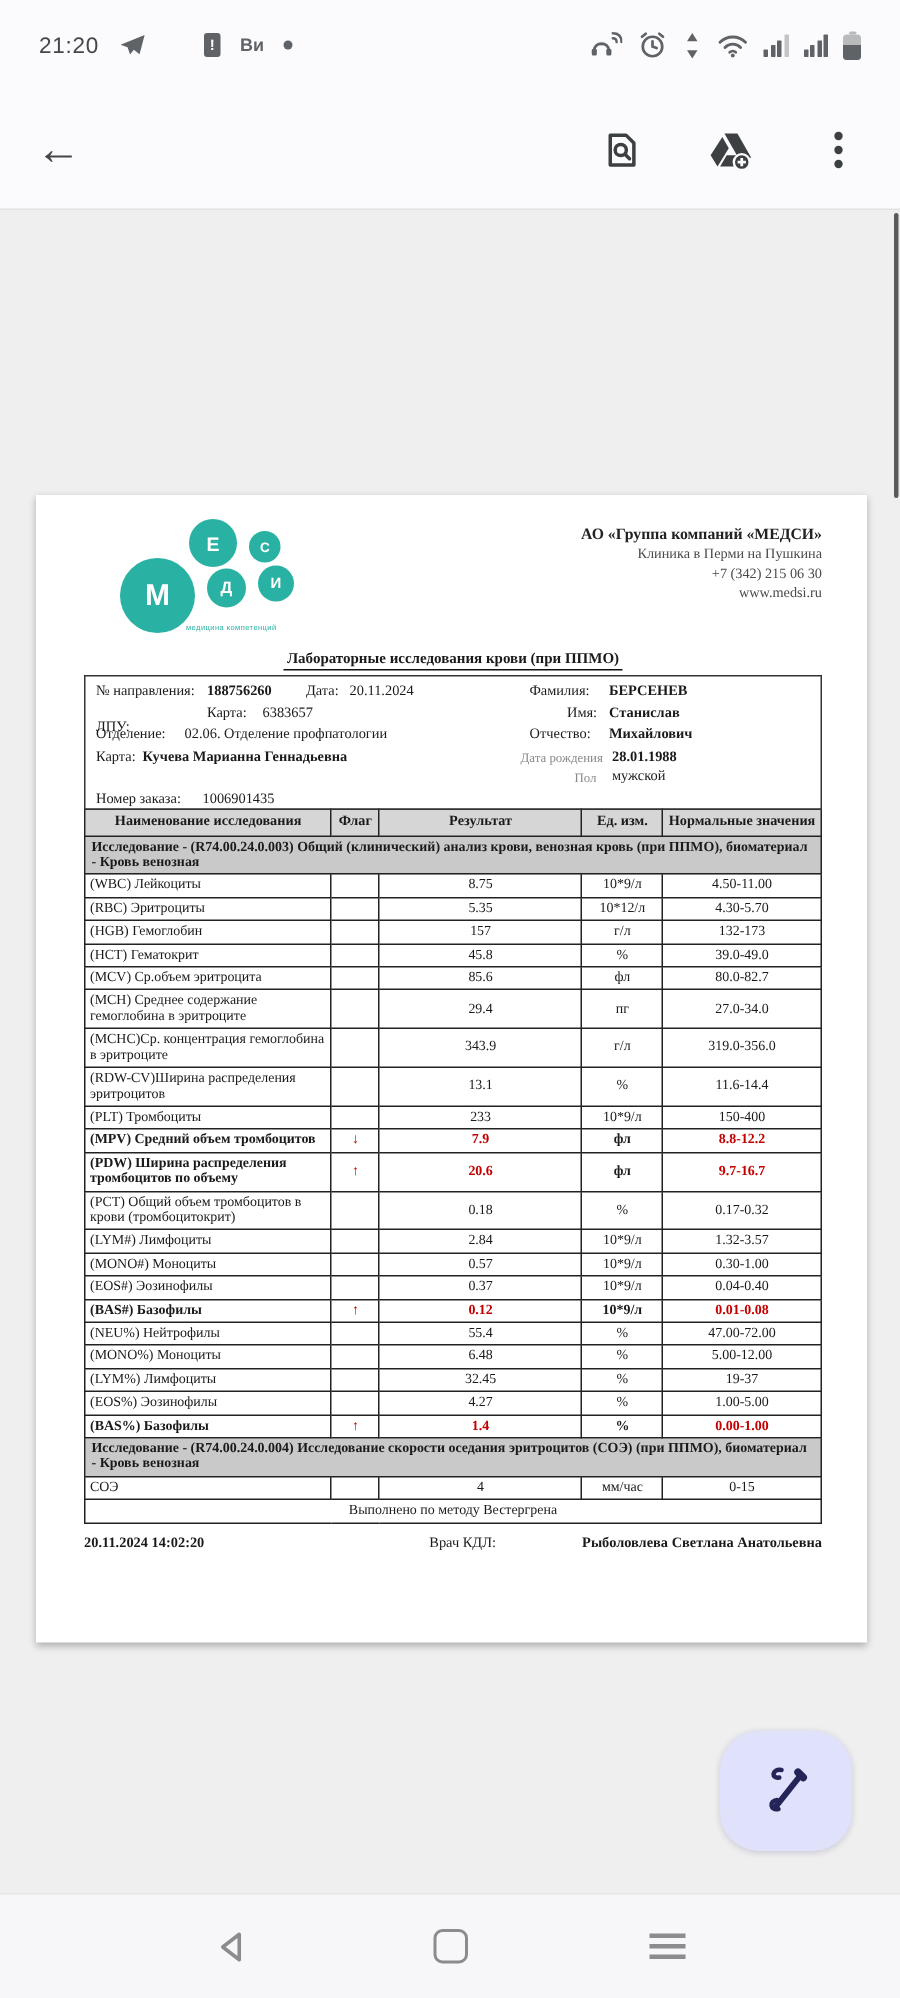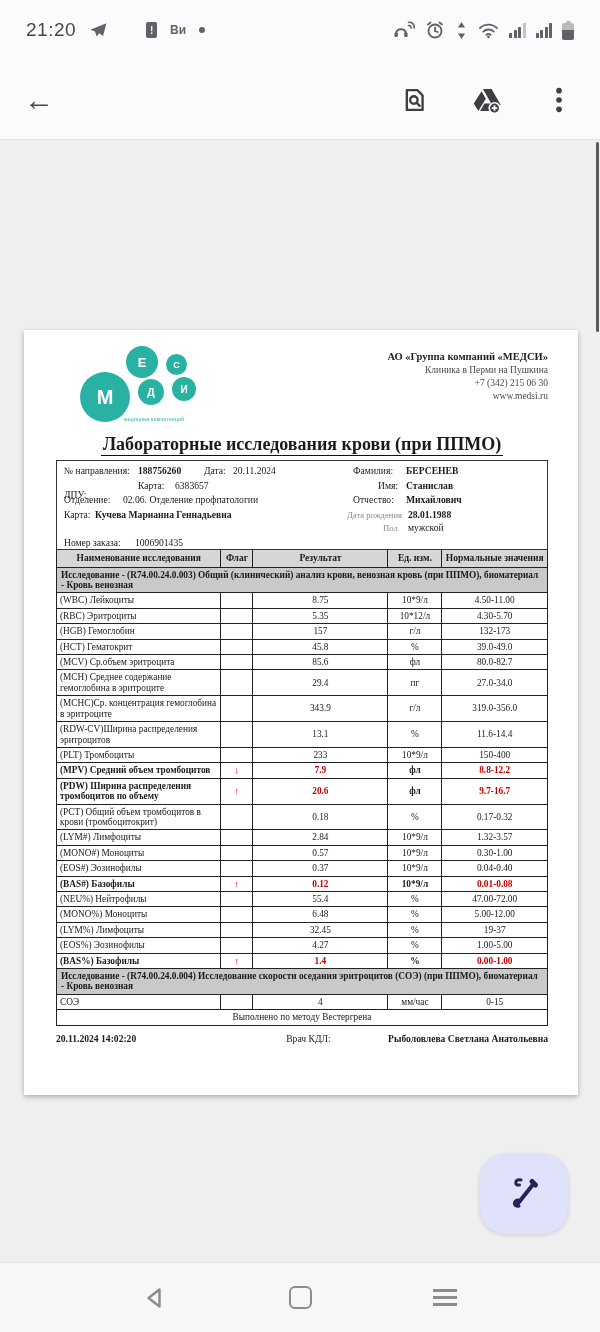--- a/index.html
+++ b/index.html
@@ -7,21 +7,21 @@
     --ui-ink:#5f6368; --ui-dark:#3c4043;
   }
   *{margin:0;padding:0;box-sizing:border-box;}
   html,body{width:600px;height:1332px;overflow:hidden;}
   body{font-family:"Liberation Sans",sans-serif;background:#efeff0;position:relative;}
 
   
   .status-bar{position:absolute;top:0;left:0;width:600px;height:60px;background:#fbfbfd;
     display:flex;align-items:center;padding:0 26px;color:var(--ui-ink);}
   .sb-left{display:flex;align-items:center;gap:13px;}
-  .sb-time{font-size:19px;color:#45474a;letter-spacing:.5px;}
+  .sb-time{font-size:15px;color:#45474a;letter-spacing:.5px;}
   .sb-right{margin-left:auto;display:flex;align-items:center;gap:10px;}
   .sb-ic{display:inline-flex;align-items:center;justify-content:center;}
   .grid-ic{display:grid;grid-template-columns:5px 5px;grid-template-rows:5px 5px;gap:2px;}
   .grid-ic i{background:var(--ui-ink);border-radius:1.5px;}
   .batt-alert{width:11px;height:16px;background:var(--ui-ink);border-radius:2px;color:#fbfbfd;
     font-size:10px;font-weight:bold;display:flex;align-items:center;justify-content:center;}
   .vi-badge{font-size:12px;font-weight:600;color:var(--ui-ink);}
   .dot-ic{width:6px;height:6px;border-radius:50%;background:var(--ui-ink);}
   .sig{display:flex;align-items:flex-end;gap:1.5px;height:16px;}
   .sig i{width:3px;background:var(--ui-ink);border-radius:.5px;display:block;}
@@ -47,21 +47,21 @@
     padding:14px 30px 0 32px;overflow:hidden;}
   .page-head{position:relative;height:86px;}
   .logo{position:absolute;left:24px;top:2px;width:130px;height:84px;}
   .logo .c{position:absolute;border-radius:50%;background:var(--teal);color:#fff;
     display:flex;align-items:center;justify-content:center;font-family:"Liberation Sans",sans-serif;font-weight:bold;}
   .logo .tag{position:absolute;left:44px;top:70px;font-size:5px;color:var(--teal);
     font-family:"Liberation Sans",sans-serif;white-space:nowrap;letter-spacing:.3px;}
   .company{position:absolute;right:0;top:6px;text-align:right;line-height:1.35;}
   .company .l0{font-size:10.5px;font-weight:bold;color:#222;}
   .company .l{font-size:9.5px;color:#4a4a4a;}
-  .rep-title{text-align:center;font-size:18px;font-weight:bold;margin-top:4px;}
+  .rep-title{text-align:center;font-size:10px;font-weight:bold;margin-top:4px;}
   .rep-title span{border-bottom:1.4px solid #111;padding:0 2px 1px;}
 
   
   .pbox{position:relative;border:1.3px solid #333;margin-top:5px;height:90px;font-size:9.6px;}
   .pbox span{position:absolute;white-space:nowrap;line-height:12px;}
   .pb-b{font-weight:bold;}
   .pb-dim{color:#8a8a8a;font-size:8.6px;}
 
   
   table.res{width:100%;border-collapse:collapse;font-size:9.3px;line-height:1.12;

